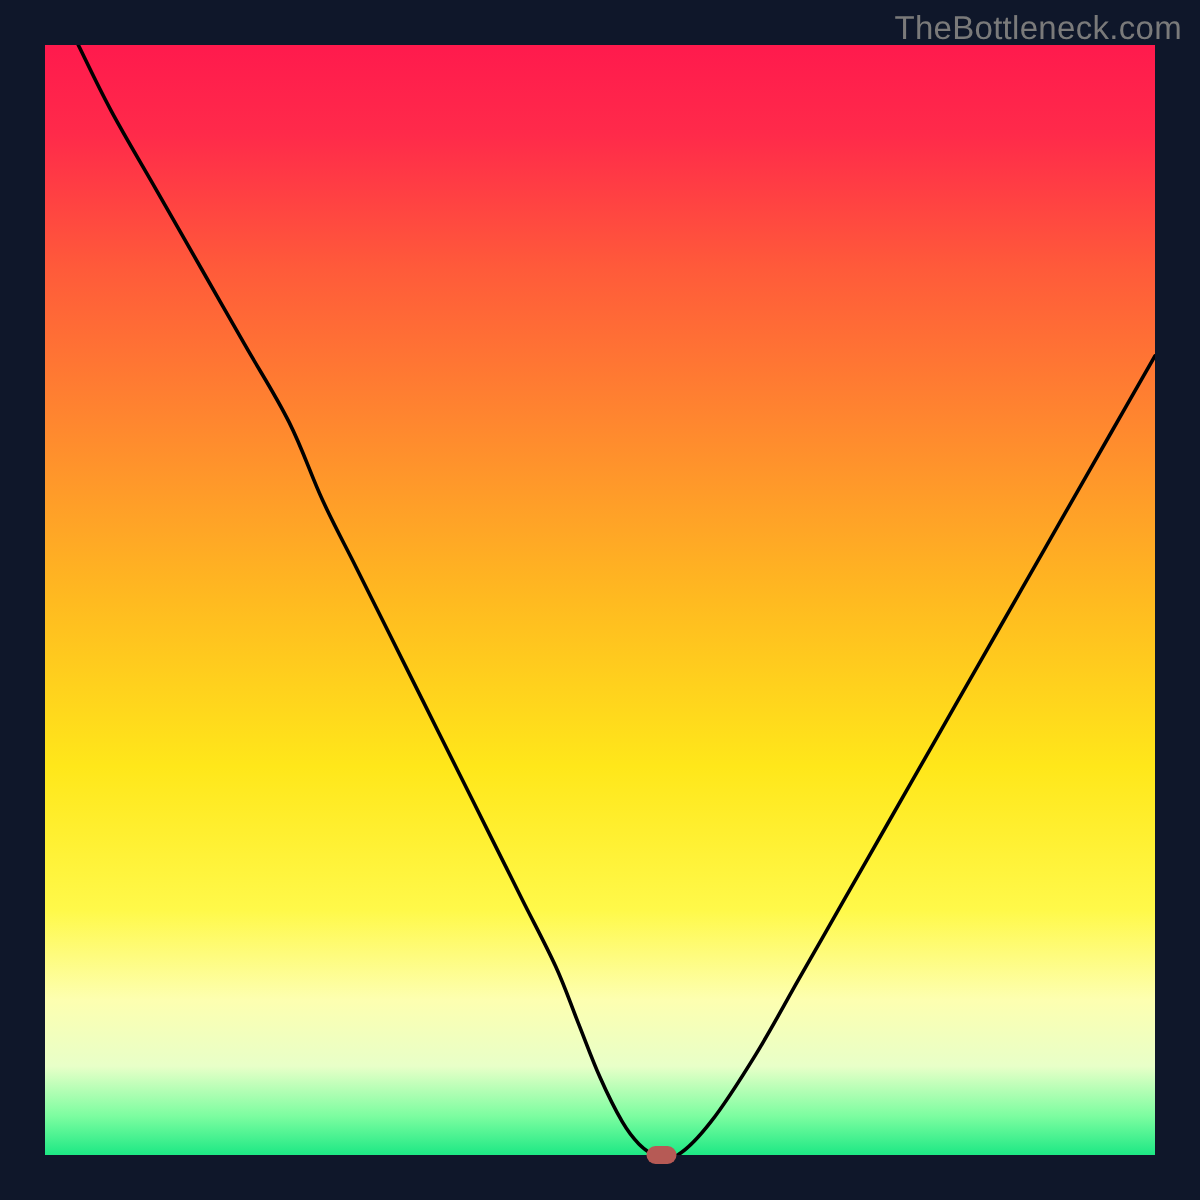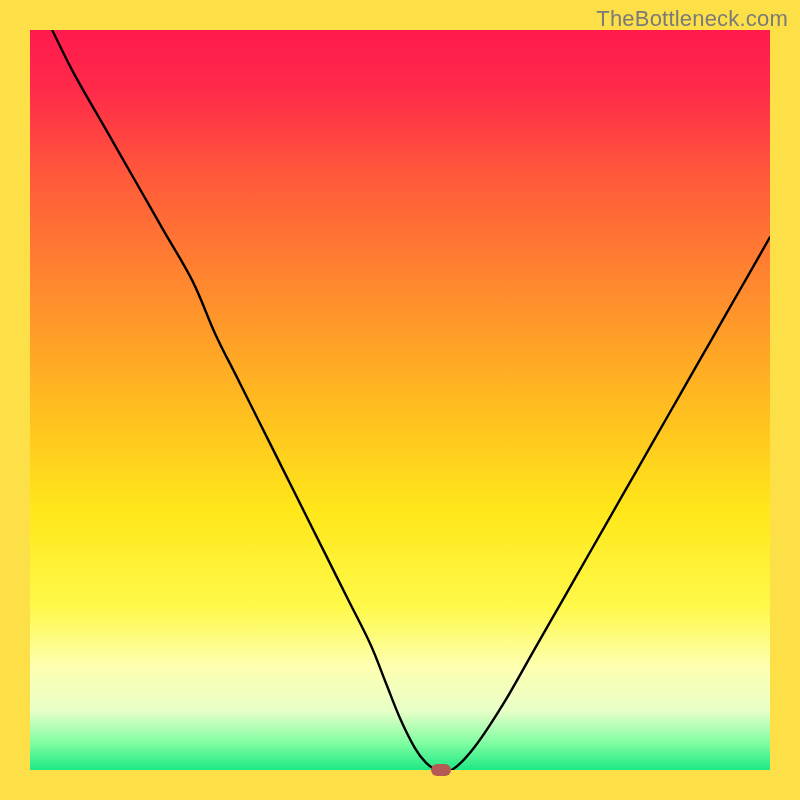--- a/index.html
+++ b/index.html
@@ -8,21 +8,21 @@
     background: #000;
     width: 800px;
     height: 800px;
     overflow: hidden;
     font-family: Arial, Helvetica, sans-serif;
   }
   .frame {
     position: relative;
     width: 800px;
     height: 800px;
-    background: #fde047;
+    background: #0f172a;
   }
   .watermark {
     position: absolute;
     top: 6px;
     right: 12px;
     color: #7a7a7a;
     font-size: 22px;
     font-weight: 400;
     letter-spacing: 0.2px;
   }

